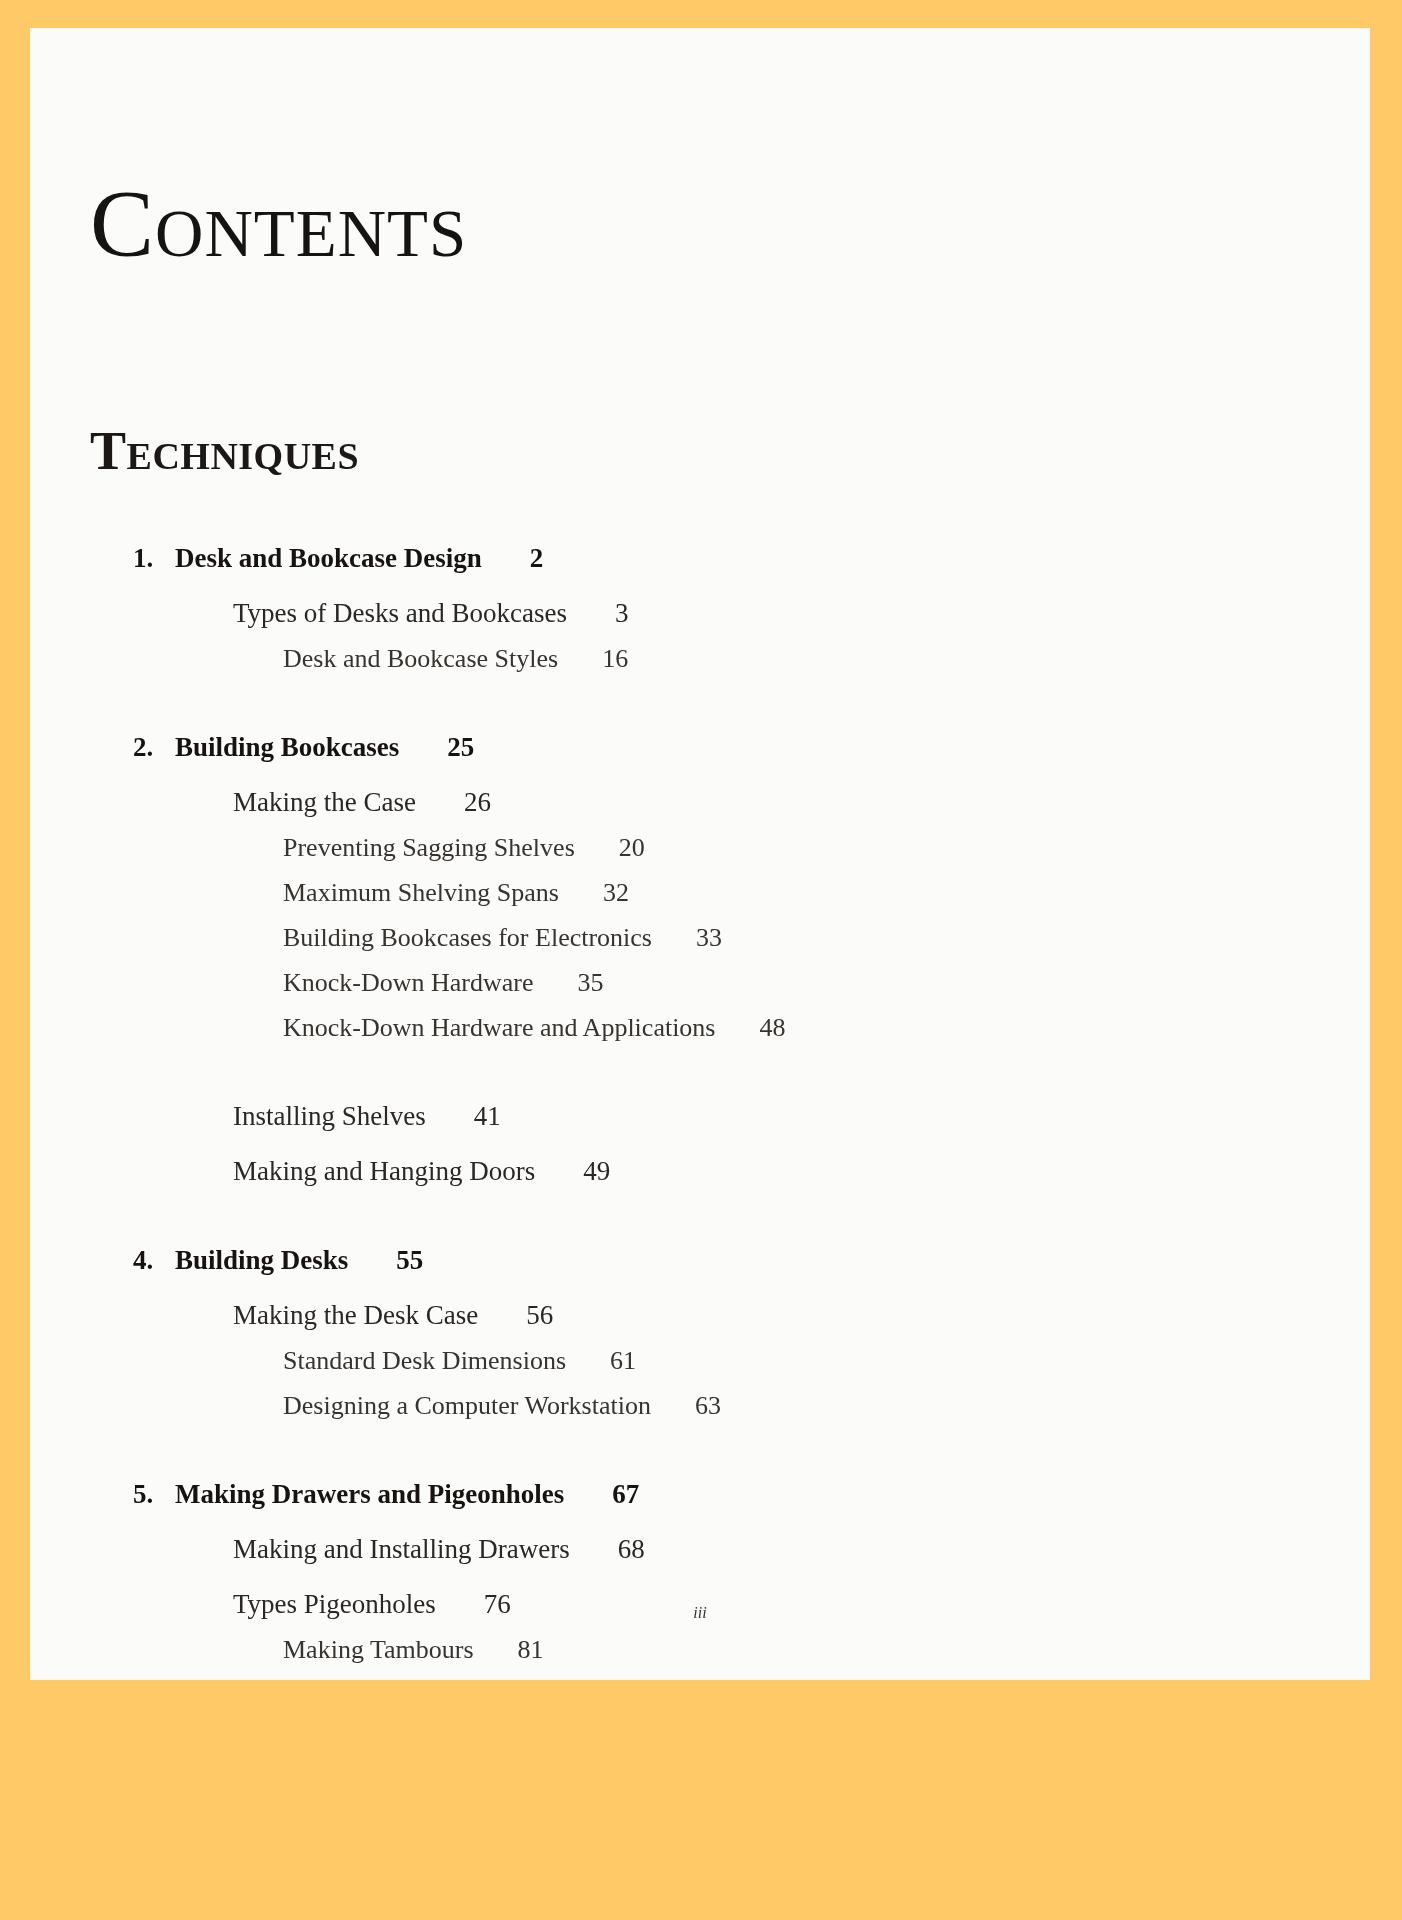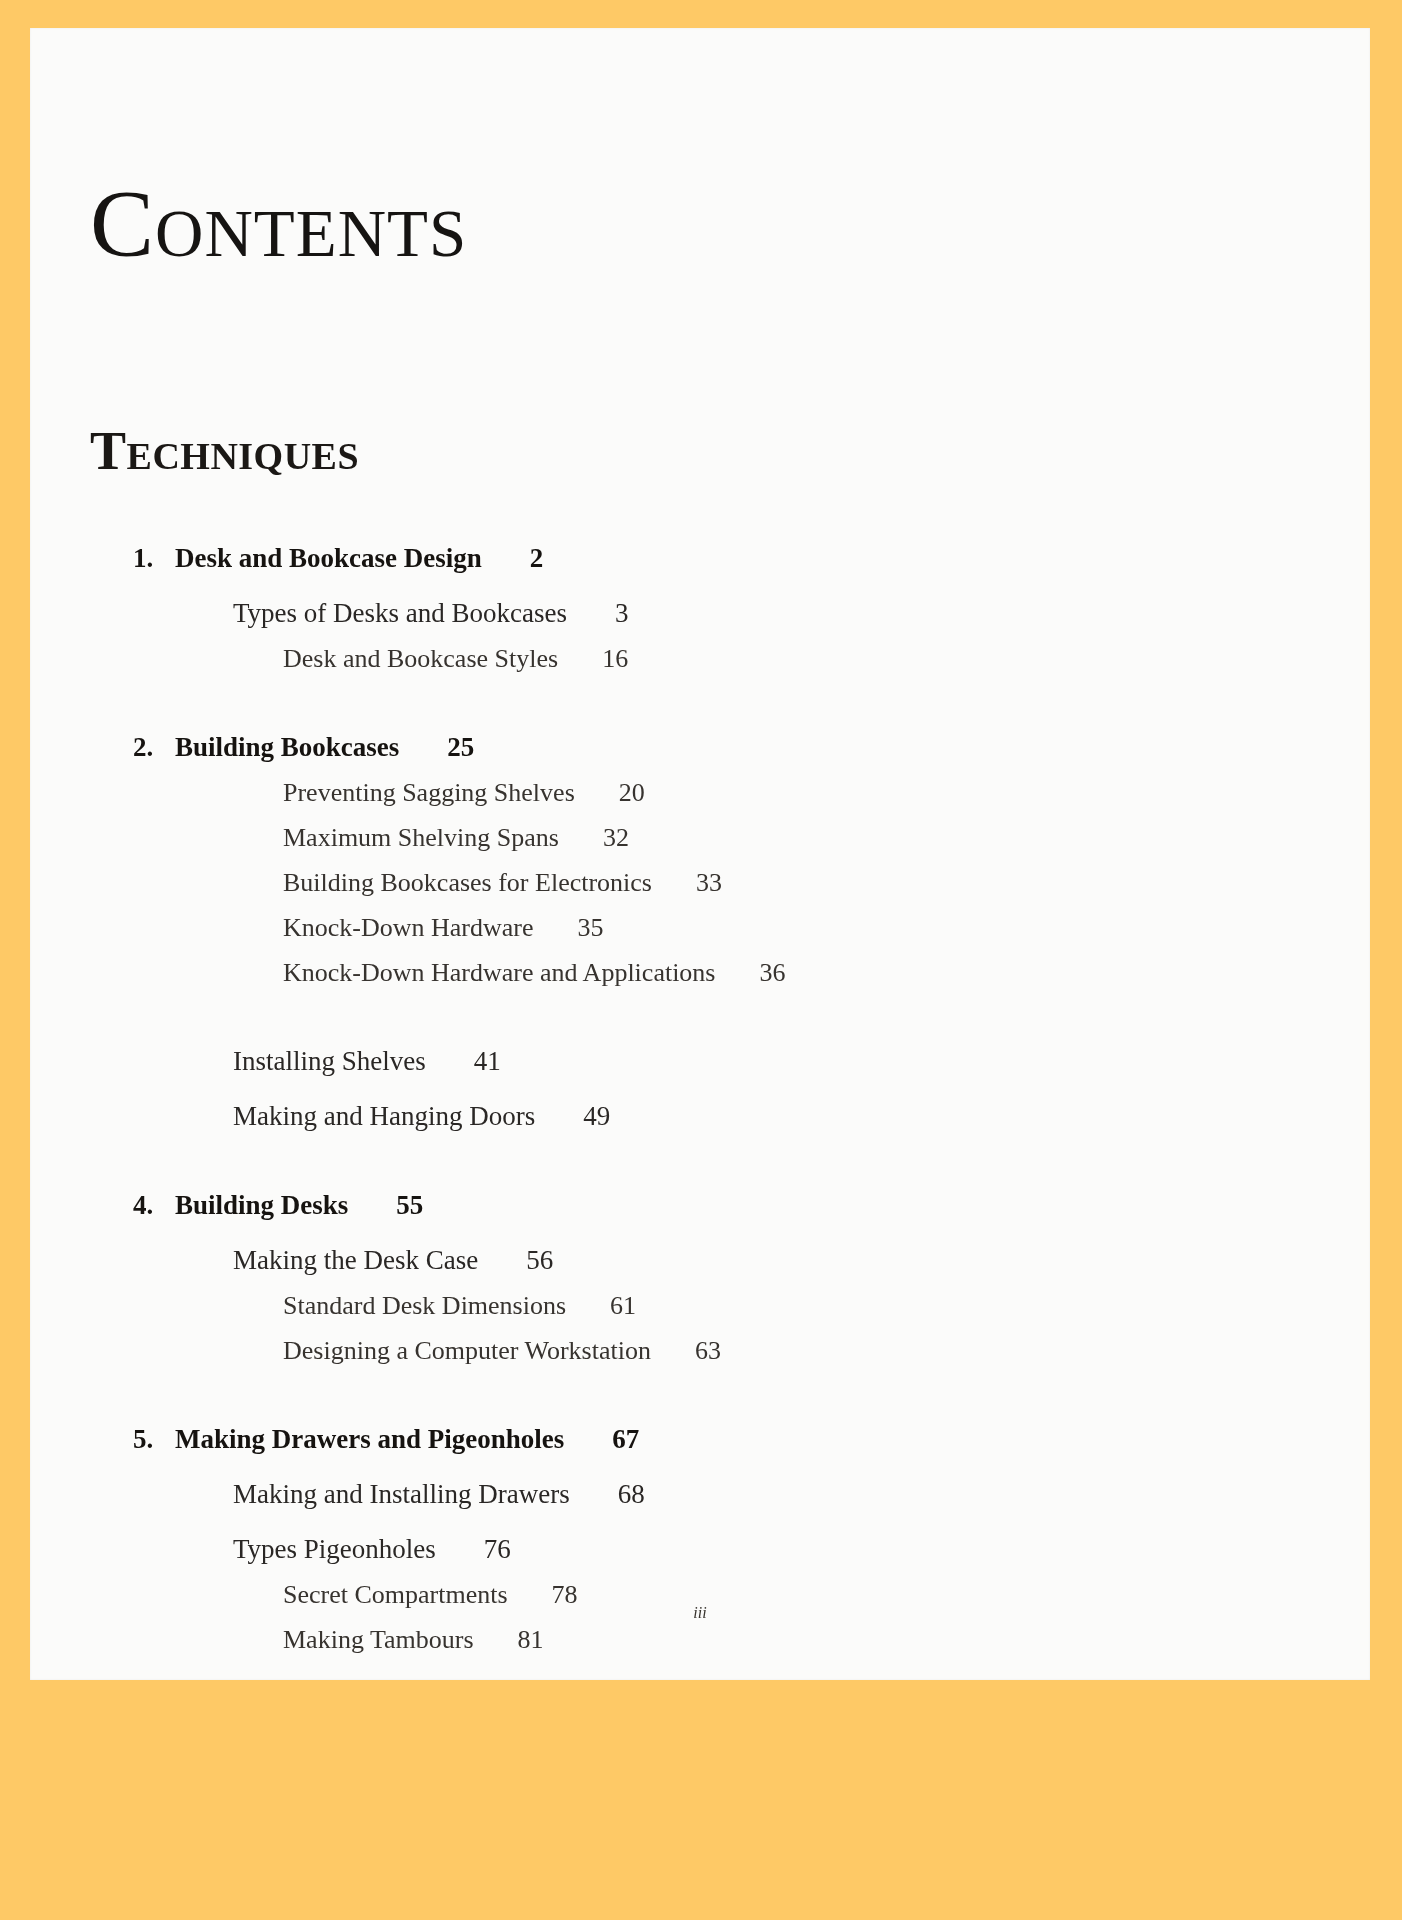--- a/index.html
+++ b/index.html
@@ -83,39 +83,39 @@
     <h1 class="title">Contents</h1>
     <h2 class="section">Techniques</h2>
     <div class="toc" id="toc">
         <div class="chapter">
           <div class="row head"><span class="num">1.</span><span>Desk and Bookcase Design</span><span class="pg">2</span></div>
           <div class="row l2"><span>Types of Desks and Bookcases</span><span class="pg">3</span></div>
           <div class="row l3"><span>Desk and Bookcase Styles</span><span class="pg">16</span></div>
         </div>
         <div class="chapter">
           <div class="row head"><span class="num">2.</span><span>Building Bookcases</span><span class="pg">25</span></div>
+          <div class="row l2"><span>Making the Case</span><span class="pg">26</span></div>
           <div class="row l3"><span>Preventing Sagging Shelves</span><span class="pg">20</span></div>
           <div class="row l3"><span>Maximum Shelving Spans</span><span class="pg">32</span></div>
           <div class="row l3"><span>Building Bookcases for Electronics</span><span class="pg">33</span></div>
           <div class="row l3"><span>Knock-Down Hardware</span><span class="pg">35</span></div>
-          <div class="row l3"><span>Knock-Down Hardware and Applications</span><span class="pg">36</span></div>
+          <div class="row l3"><span>Knock-Down Hardware and Applications</span><span class="pg">48</span></div>
         </div>
         <div class="chapter">
           <div class="row l2"><span>Installing Shelves</span><span class="pg">41</span></div>
           <div class="row l2"><span>Making and Hanging Doors</span><span class="pg">49</span></div>
         </div>
         <div class="chapter">
           <div class="row head"><span class="num">4.</span><span>Building Desks</span><span class="pg">55</span></div>
           <div class="row l2"><span>Making the Desk Case</span><span class="pg">56</span></div>
           <div class="row l3"><span>Standard Desk Dimensions</span><span class="pg">61</span></div>
           <div class="row l3"><span>Designing a Computer Workstation</span><span class="pg">63</span></div>
         </div>
         <div class="chapter">
           <div class="row head"><span class="num">5.</span><span>Making Drawers and Pigeonholes</span><span class="pg">67</span></div>
           <div class="row l2"><span>Making and Installing Drawers</span><span class="pg">68</span></div>
           <div class="row l2"><span>Types Pigeonholes</span><span class="pg">76</span></div>
-          <div class="row l3"><span>Secret Compartments</span><span class="pg">78</span></div>
           <div class="row l3"><span>Making Tambours</span><span class="pg">81</span></div>
         </div>
       </div>
     <div class="folio">iii</div>
   </div>
 </div>
 
 </body></html>

